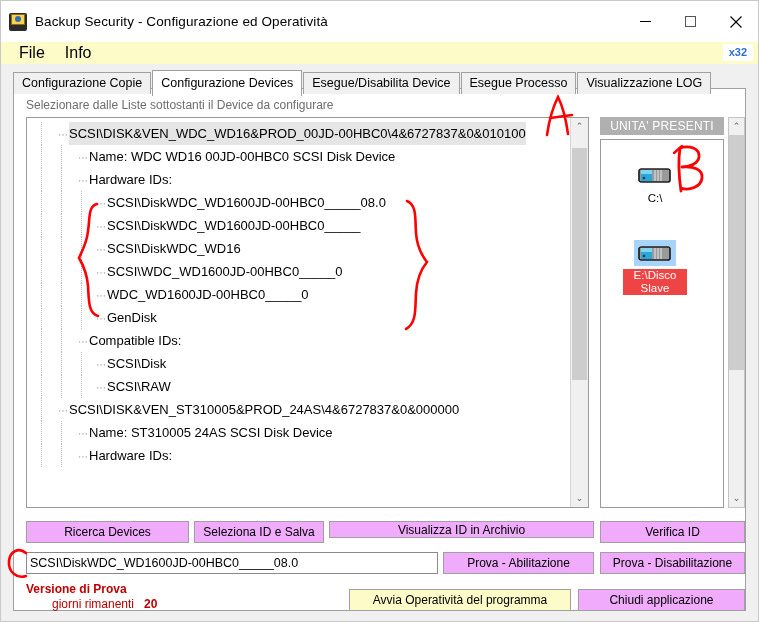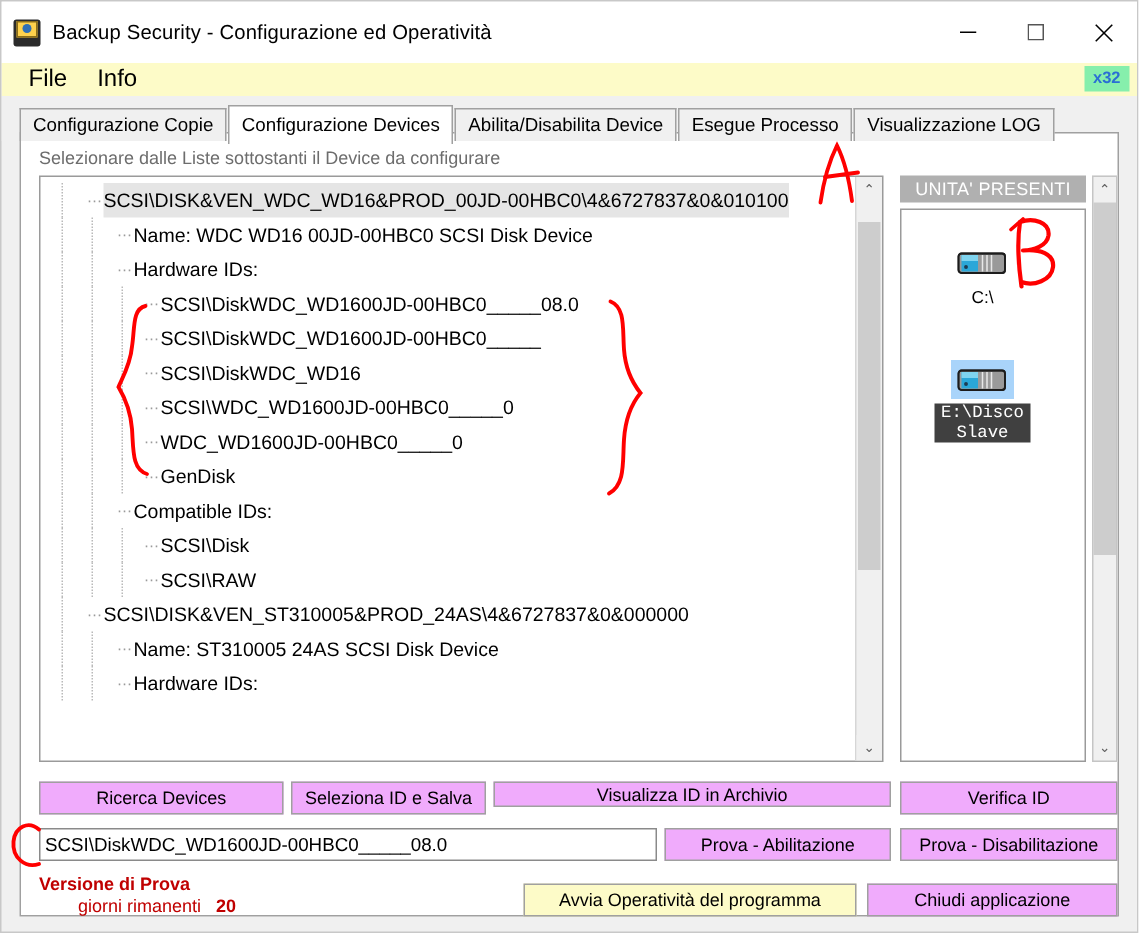--- a/index.html
+++ b/index.html
@@ -55,21 +55,21 @@
     display:flex;align-items:center;
     position:relative;
     border-bottom:0;
   }
   .menu-item{
     padding:0 10px;font-size:16px;color:#000;line-height:22px;cursor:default;
   }
   .menu-item:first-child{margin-left:8px;}
   .badge-x32{
     position:absolute;right:5px;top:2px;
-    background:#86efac;color:#2b6fd4;
+    background:#ffffff;color:#2b6fd4;
     font-size:11px;font-weight:bold;
     padding:1px 6px 2px 6px;
     line-height:14px;
   }
 
   
   .tabstrip-wrap{
     background:#f0f0f0;
     padding:7px 0 0 0;
     position:relative;
@@ -187,21 +187,21 @@
     border:1px solid #9a9a9a;background:#ffffff;
     box-sizing:border-box;
     overflow:hidden;
   }
   .drive{
     position:absolute;width:64px;text-align:center;cursor:pointer;
   }
   .drive .dlabel{
     font-size:11.5px;line-height:13px;color:#000;display:inline-block;padding:0 2px;
   }
-  .drive.selected .dlabel{background:#404040;color:#ffffff;font-family:Liberation Mono, monospace;}
+  .drive.selected .dlabel{background:#ef4444;color:#ffffff;}
   .drive.selected .dicon-wrap{background:#a9d4fa;}
   .dicon-wrap{display:inline-block;padding:3px 4px;}
   .dicon{width:34px;height:20px;display:block;}
 
   
   .usb{
     position:absolute;left:714px;top:28px;width:17px;height:391px;
     background:#f0f0f0;border:1px solid #c5c5c5;box-sizing:border-box;
   }
   .usb-btn{height:17px;width:15px;display:flex;align-items:center;justify-content:center;cursor:pointer;}
@@ -275,21 +275,21 @@
   <div class="menubar">
     <div class="menu-item">File</div>
     <div class="menu-item">Info</div>
     <div class="badge-x32">x32</div>
   </div>
 
   <div class="tabstrip-wrap">
     <div class="tabstrip">
       <div class="tab">Configurazione Copie</div>
       <div class="tab active">Configurazione Devices</div>
-      <div class="tab">Abilita/Disabilita Device</div>
+      <div class="tab">Esegue/Disabilita Device</div>
       <div class="tab">Esegue Processo</div>
       <div class="tab">Visualizzazione LOG</div>
     </div>
   </div>
 
   <div class="tabpanel">
 
     <div class="hint">Selezionare dalle Liste sottostanti il Device da configurare</div>
 
     <div class="treebox">

